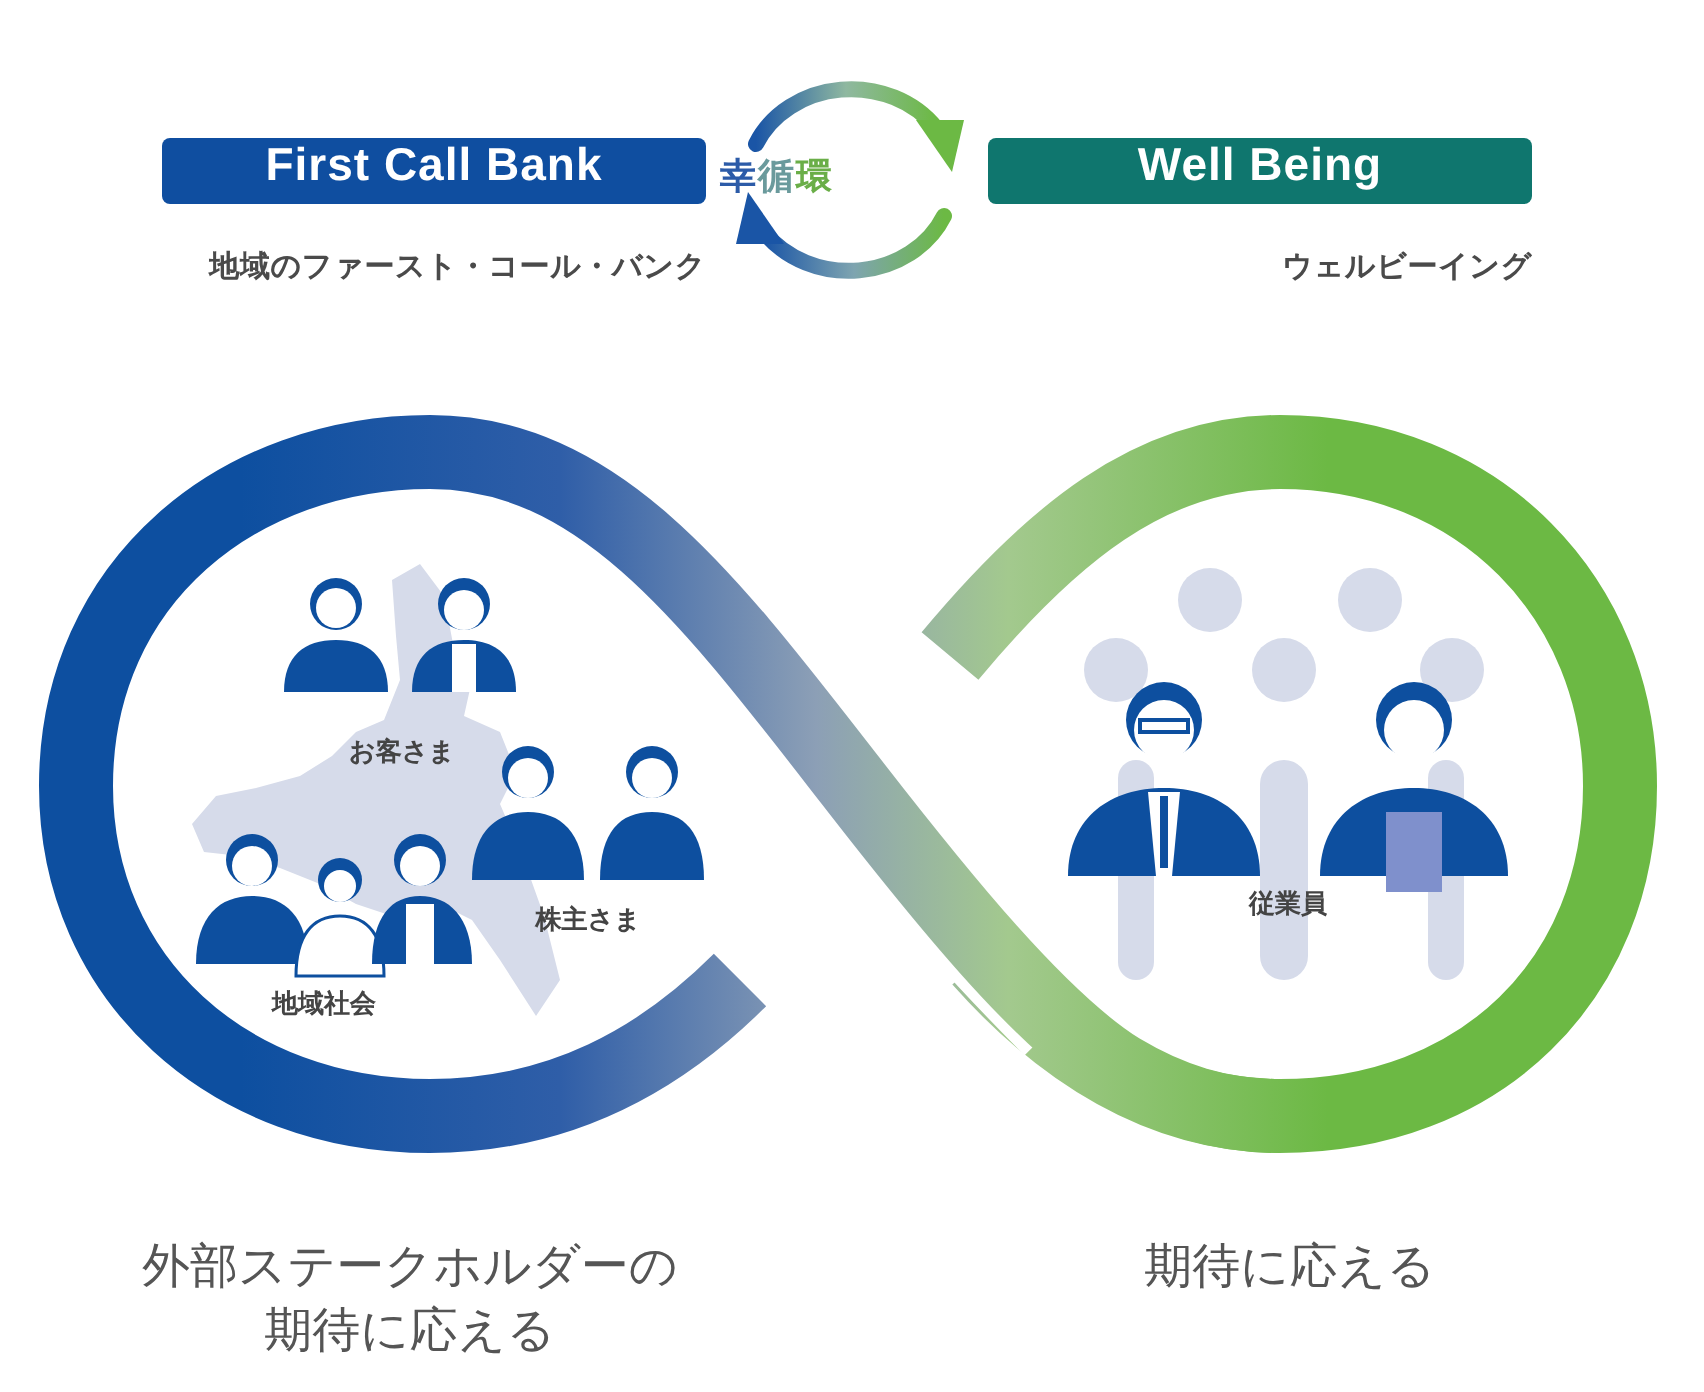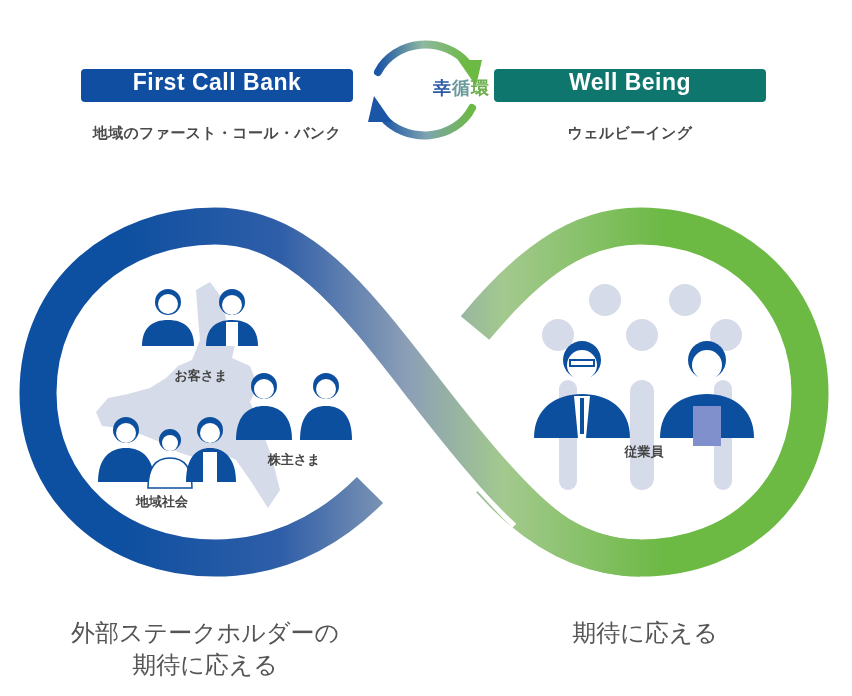--- a/index.html
+++ b/index.html
@@ -8,27 +8,27 @@
   .pill {
     position: absolute; height: 33px; border-radius: 4px; color: #fff;
     font-family: "Liberation Sans", "DejaVu Sans", sans-serif;
     font-size: 23px; font-weight: bold; letter-spacing: 0.5px;
     display: flex; align-items: flex-start; justify-content: center;
   }
   #pill-left { left: 81px; top: 69px; width: 272px; background: #0f4ea0; }
   #pill-right { left: 494px; top: 69px; width: 272px; background: #0f766e; }
   .sub {
     position: absolute; font-size: 15px; font-weight: bold; color: #4a4a4a;
-    text-align: center; letter-spacing: 0.3px;
+    text-align: right; letter-spacing: 0.3px;
   }
   #sub-left { left: 81px; top: 124px; width: 272px; }
   #sub-right { left: 494px; top: 124px; width: 272px; }
   #cycle { position: absolute; left: 360px; top: 30px; width: 130px; height: 120px; }
   #cycle-label {
-    position: absolute; left: 360px; top: 76px; width: 130px; text-align: right;
+    position: absolute; left: 360px; top: 76px; width: 130px; text-align: left;
     font-size: 18px; font-weight: bold; letter-spacing: 1px;
   }
   #cycle-label span:nth-child(1){ color:#2c5ba8; }
   #cycle-label span:nth-child(2){ color:#6a9a9c; }
   #cycle-label span:nth-child(3){ color:#6aae48; }
   #diagram { position: absolute; left: 0; top: 190px; width: 852px; height: 410px; }
   .lbl { font-family: "DejaVu Sans", sans-serif; font-size: 13px; font-weight: bold; fill: #444; }
   .bottom {
     position: absolute; font-size: 24px; color: #555; text-align: center; line-height: 32px;
   }

